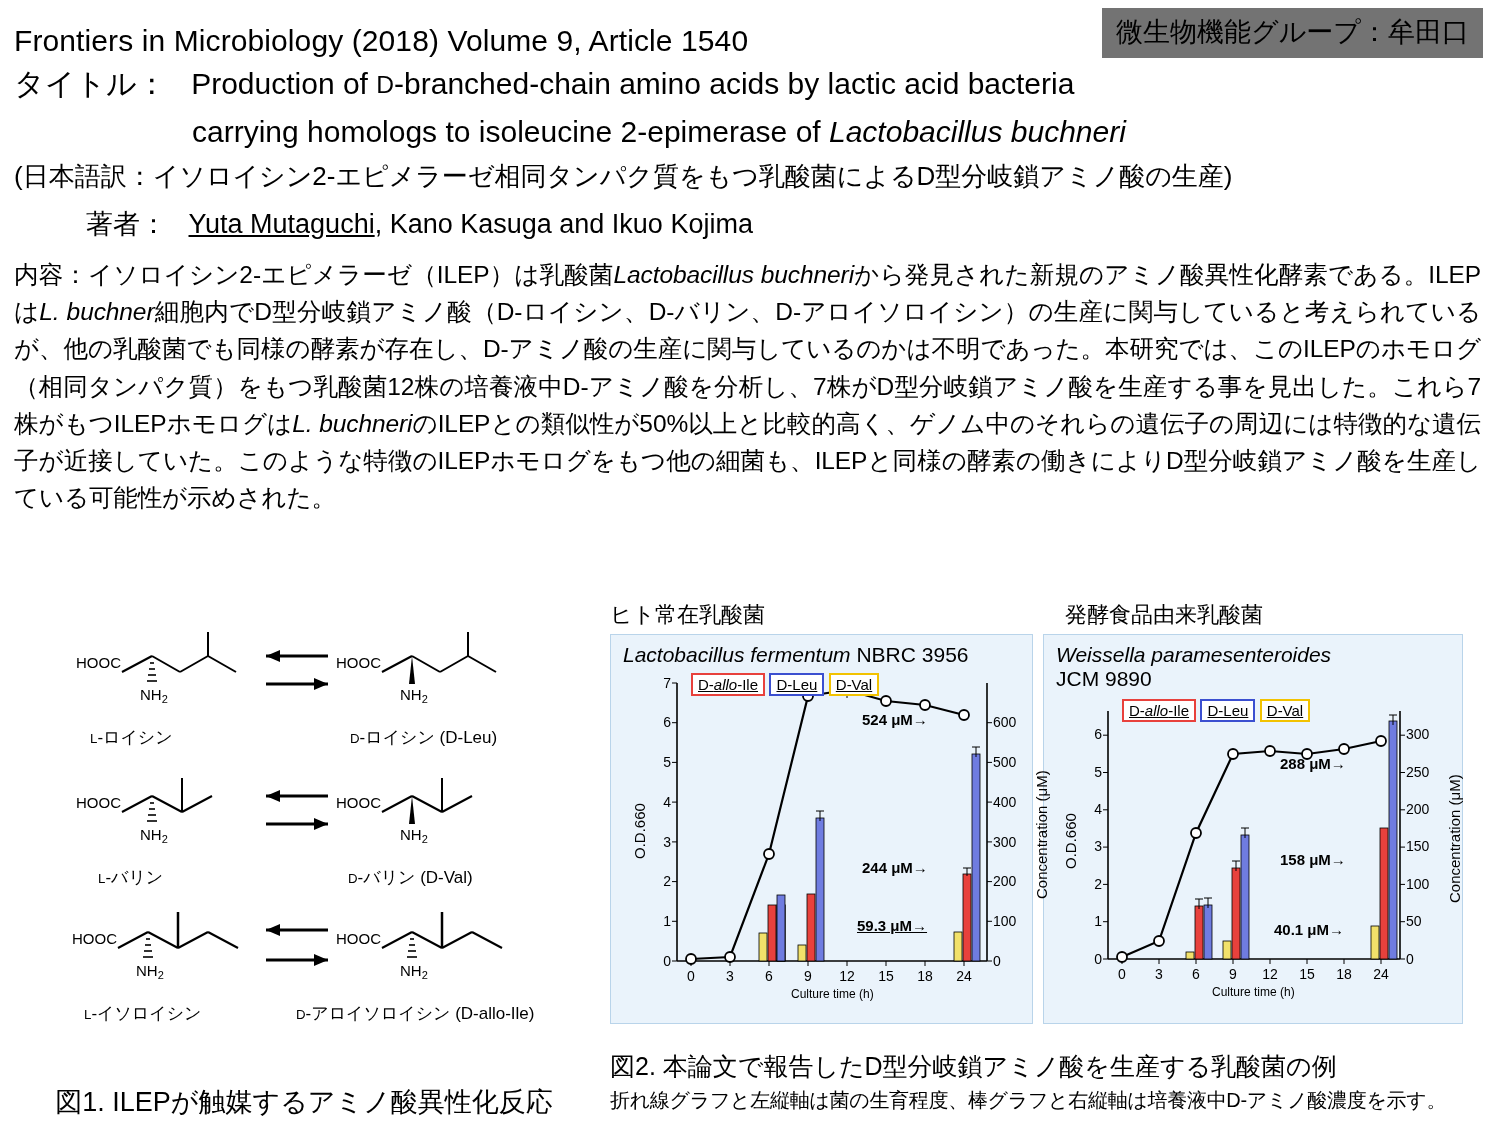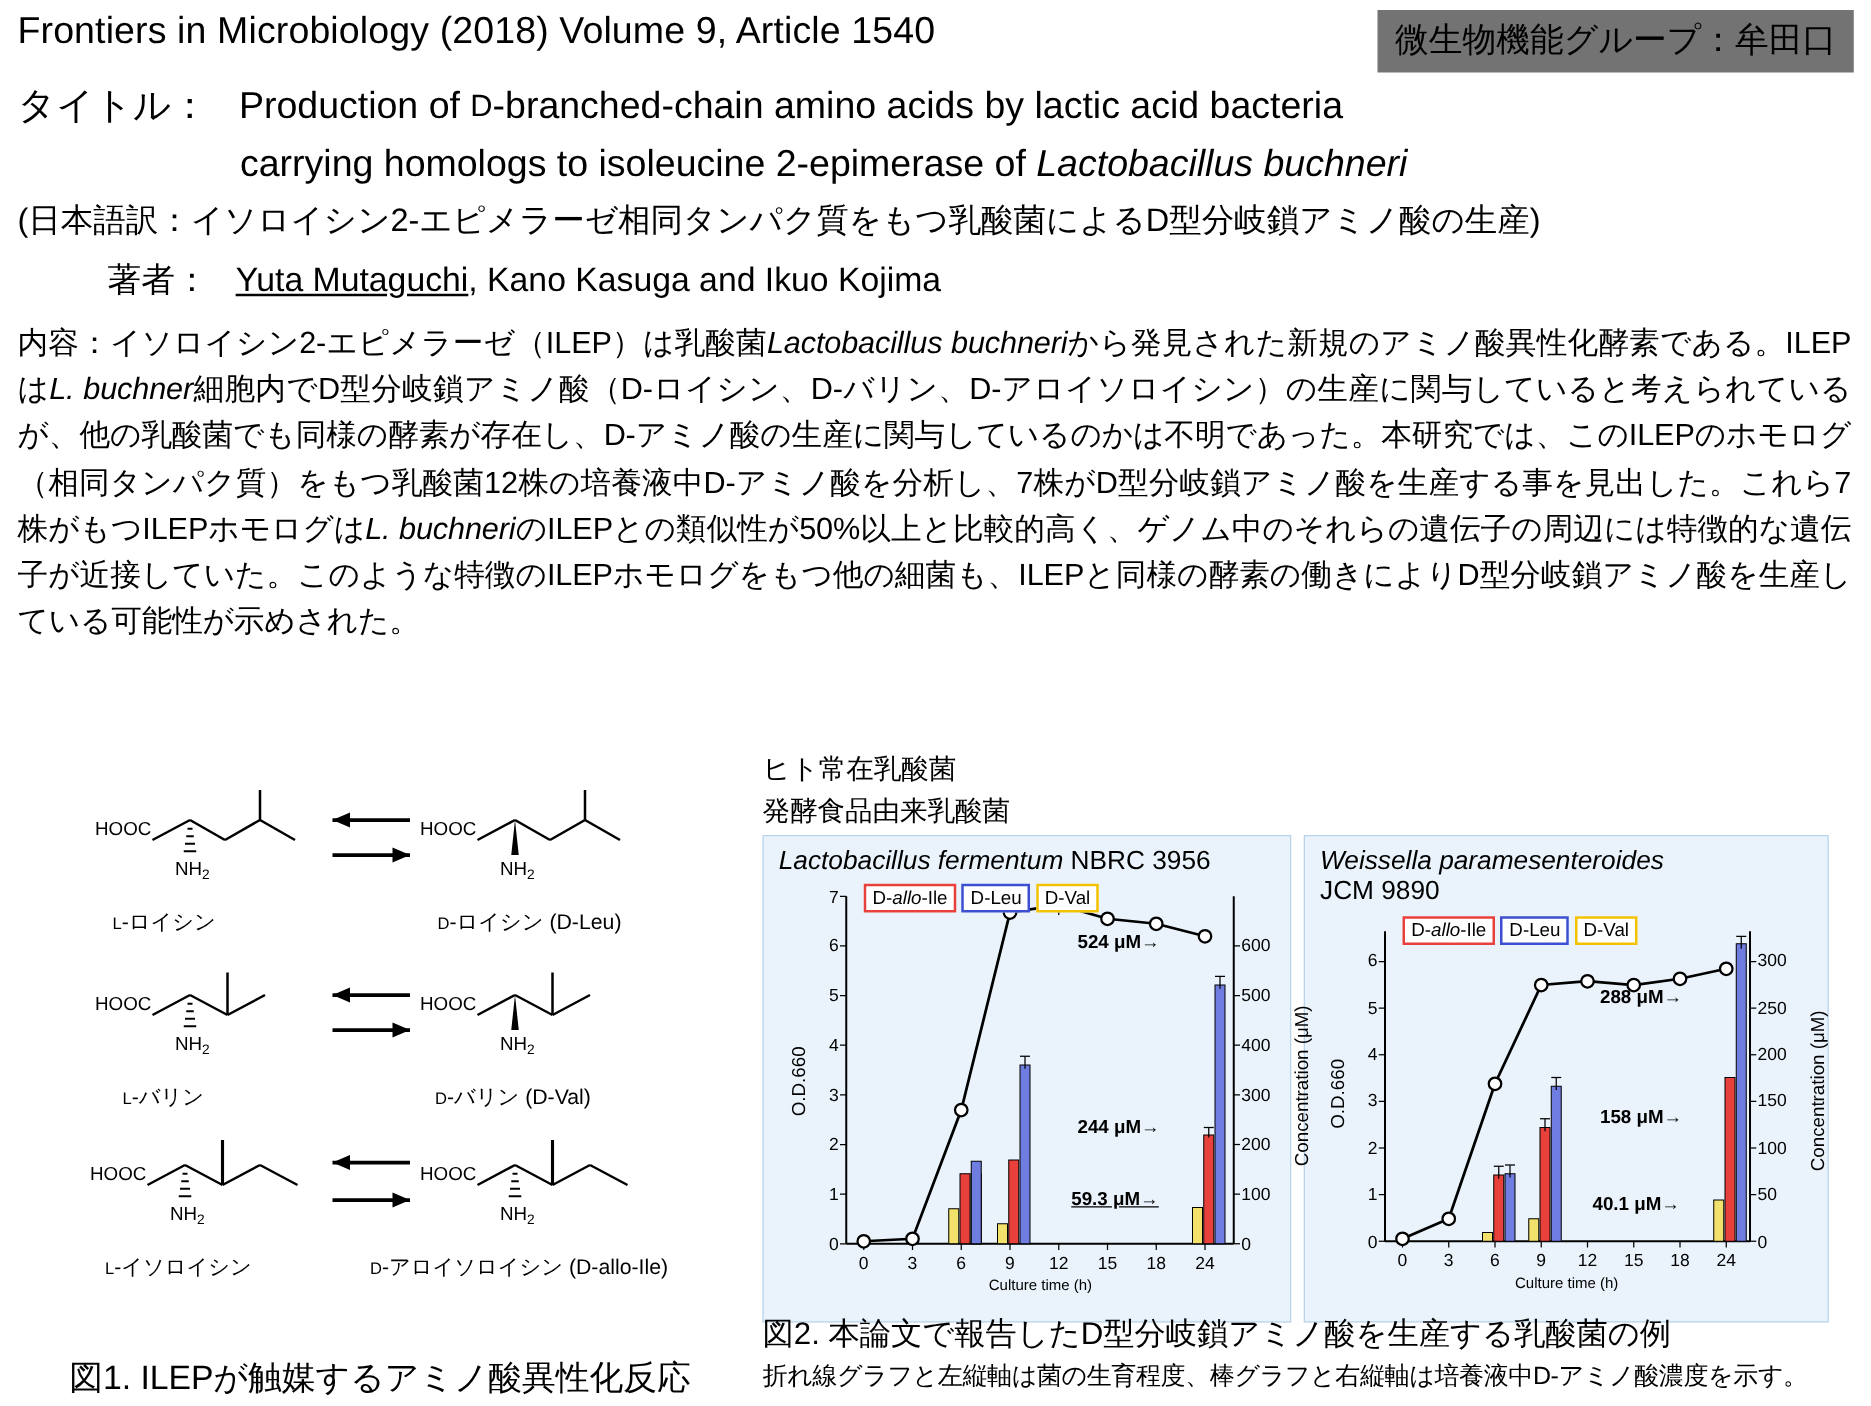--- a/index.html
+++ b/index.html
@@ -10,21 +10,21 @@
     background: #ffffff;
     font-family: "Liberation Sans", sans-serif;
     color: #000000;
     overflow: hidden;
     position: relative;
   }
 
   
   .header-row {
     display: flex;
-    align-items: flex-start;
+    align-items: flex-end;
     justify-content: space-between;
     padding: 8px 10px 0 14px;
   }
   .journal-ref {
     font-size: 30px;
     letter-spacing: 0.1px;
     white-space: nowrap;
   }
   .group-tag {
     background: #737373;
@@ -104,21 +104,21 @@
     position: absolute;
   }
   .sc { font-size: 0.78em; }
 
   
   .graphs { position: absolute; left: 610px; top: 0; width: 880px; }
   .graph-head {
     font-size: 22px;
     margin-bottom: 4px;
   }
-  .panel-heads { display: flex; flex-direction: column; }
+  .panel-heads { display: flex; }
   .panel-heads > div:first-child { width: 455px; }
 
   .panels { display: flex; gap: 10px; }
   .panel {
     background: #eaf3fb;
     border: 1px solid #b9d4ea;
     padding: 6px 8px 6px 8px;
   }
   .panel.p1 { width: 423px; height: 390px; }
   .panel.p2 { width: 420px; height: 390px; }
@@ -143,21 +143,21 @@
     background: #fff;
     font-size: 15px;
     padding: 1px 5px;
     display: inline-block;
     white-space: nowrap;
   }
   .lg-red { border-color: #e8413c; }
   .lg-blue { border-color: #3b4fd0; }
   .lg-yellow { border-color: #f2c200; }
   .legend-stack { position: absolute; }
-  .legend-stack > div { margin-bottom: 5px; }
+  .legend-stack > div { margin-bottom: 5px; text-decoration: underline; }
 
   .axis-label-y {
     font-size: 15px;
     transform: rotate(-90deg);
     transform-origin: left top;
     position: absolute;
     white-space: nowrap;
   }
   .axis-label-x {
     font-size: 12px;

